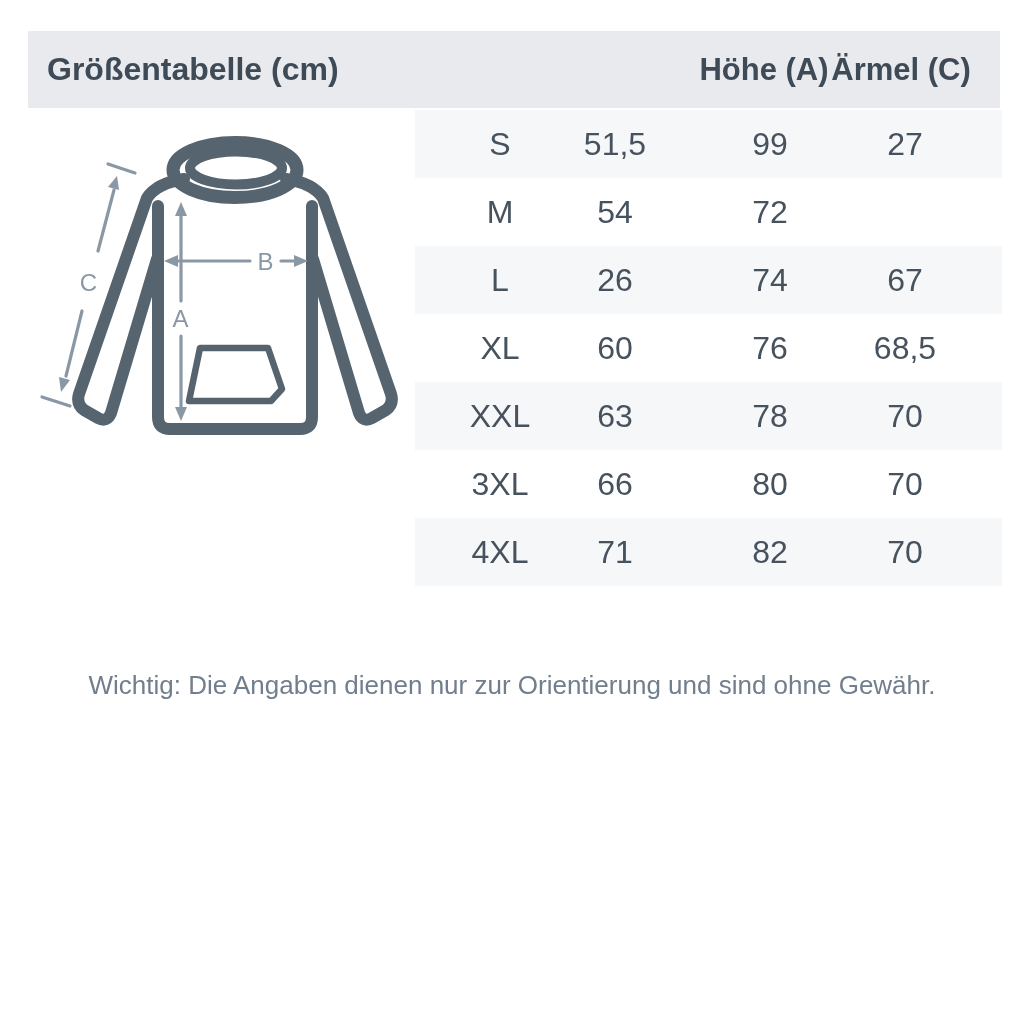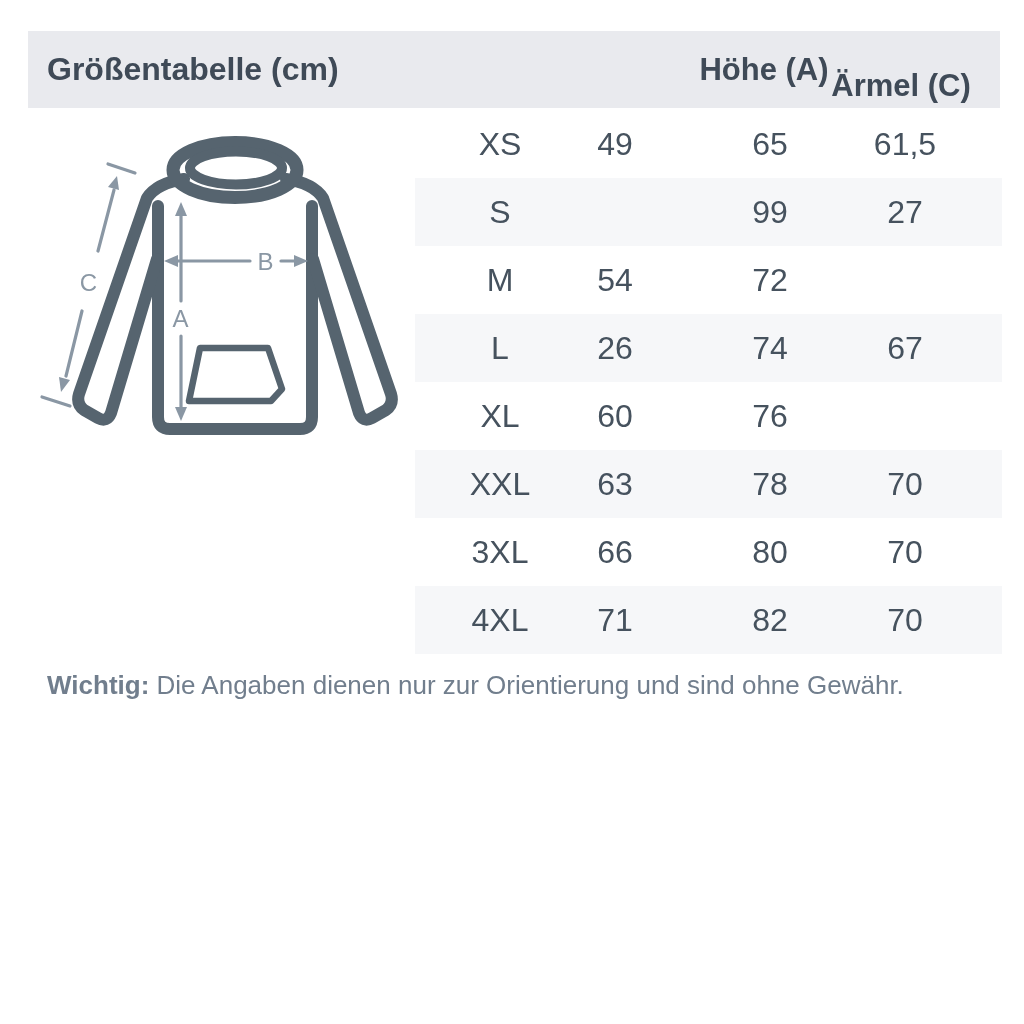--- a/index.html
+++ b/index.html
@@ -1,28 +1,28 @@
 <!DOCTYPE html>
 <html style="--band-bg: #e9eaee; --stripe: #f6f7f9; --head-ink: #3f4a57; --cell-ink: #46525e; --note-ink: #717e8d; --outline: #56646f; --dims: #8a97a4;"><head>
 <meta charset="utf-8">
 <style>
   html,body{margin:0;padding:0;}
   body{width:1024px;height:1024px;background:#ffffff;
        font-family:"Liberation Sans", sans-serif;}
-  .page{position:relative;width:1024px;height:1024px;overflow:hidden;}
+  .page{position:relative;width:1024px;height:1024px;overflow:hidden;text-align:center;}
 
   
   .band{position:absolute;left:28px;top:31px;width:972px;height:77px;
         background:var(--band-bg,#e9eaee);}
   .title{position:absolute;left:19px;top:0;margin:0;height:77px;line-height:77px;
          font-size:32px;font-weight:bold;color:var(--head-ink,#3f4a57);white-space:nowrap;}
   .colhead{position:absolute;top:0;height:77px;line-height:77px;
            transform:translateX(-50%);font-size:31px;font-weight:bold;
            color:var(--head-ink,#3f4a57);white-space:nowrap;}
-  .col-b{left:580px;} .col-a{left:736px;} .col-c{left:873px;margin-top:16px;}
+  .col-b{left:580px;} .col-a{left:736px;} .col-c{left:873px;}
 
   
   .table{position:absolute;left:415px;top:110px;width:587px;}
   .trow{position:relative;height:68px;}
   .trow.alt{background:var(--stripe,#f6f7f9);}
   .cell{position:absolute;top:0;height:68px;line-height:68px;
         transform:translateX(-50%);font-size:32px;color:var(--cell-ink,#46525e);
         white-space:nowrap;}
   .c-size{left:85px;} .c-b{left:200px;} .c-a{left:355px;} .c-c{left:490px;}
 
@@ -31,21 +31,21 @@
   .cloth{stroke:var(--outline,#56646f);fill:none;stroke-linecap:round;stroke-linejoin:round;}
   .pocket{fill:#ffffff;}
   .dim-line{stroke:var(--dims,#8a97a4);stroke-width:3.2;fill:none;stroke-linecap:round;}
   .dim-head{fill:var(--dims,#8a97a4);stroke:none;}
   .dim-label{fill:var(--dims,#8a97a4);font-family:"Liberation Sans",sans-serif;
              font-size:24px;letter-spacing:1px;text-anchor:middle;}
 
   
   .note{position:absolute;left:47px;top:664px;margin:0;width:930px;
         font-size:26px;line-height:42px;color:var(--note-ink,#717e8d);}
-  .note b{font-weight:bold;color:var(--note-ink,#717e8d);}
+  .note b{font-weight:normal;color:var(--note-ink,#717e8d);}
 </style>
 </head>
 <body>
 
 <div class="page">
 
   <header class="band">
     <h1 class="title">Größentabelle (cm)</h1>
     <span class="colhead col-a">Höhe (A)</span>
     <span class="colhead col-c">Ärmel (C)</span>
@@ -80,29 +80,24 @@
       <path class="dim-line" d="M108,164 L135,173"></path>
       <path class="dim-line" d="M42,397 L70,406"></path>
       <path class="dim-line" d="M114,190 L98,251 M82,311 L66,376"></path>
       <path class="dim-head" d="M117,176 L119,190 L108,187 Z"></path>
       <path class="dim-head" d="M61,392 L70,380 L59,377 Z"></path>
       <text class="dim-label" x="89" y="291">C</text>
     </g>
   </svg>
 
   <div class="table" id="rows">
-    <div class="trow">
-      <span class="cell c-size">XS</span>
-      <span class="cell c-b">49</span>
-      <span class="cell c-a">65</span>
-      <span class="cell c-c">61,5</span>
-    </div>
 
     <div class="trow alt">
       <span class="cell c-size">S</span>
+      <span class="cell c-b">51,5</span>
       <span class="cell c-a">99</span>
       <span class="cell c-c">27</span>
     </div>
 
     <div class="trow">
       <span class="cell c-size">M</span>
       <span class="cell c-b">54</span>
       <span class="cell c-a">72</span>
     </div>
 
@@ -110,20 +105,21 @@
       <span class="cell c-size">L</span>
       <span class="cell c-b">26</span>
       <span class="cell c-a">74</span>
       <span class="cell c-c">67</span>
     </div>
 
     <div class="trow">
       <span class="cell c-size">XL</span>
       <span class="cell c-b">60</span>
       <span class="cell c-a">76</span>
+      <span class="cell c-c">68,5</span>
     </div>
 
     <div class="trow alt">
       <span class="cell c-size">XXL</span>
       <span class="cell c-b">63</span>
       <span class="cell c-a">78</span>
       <span class="cell c-c">70</span>
     </div>
 
     <div class="trow">

